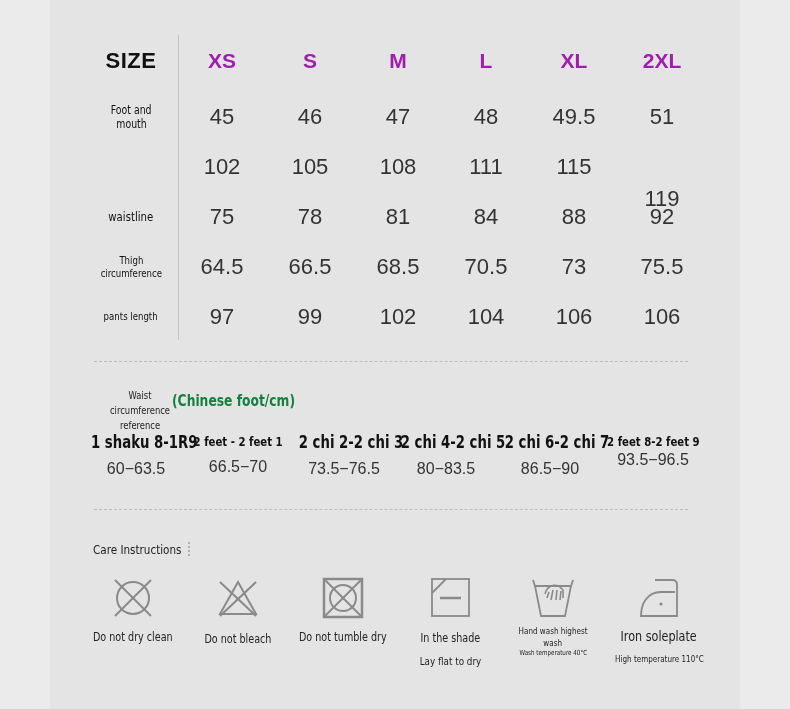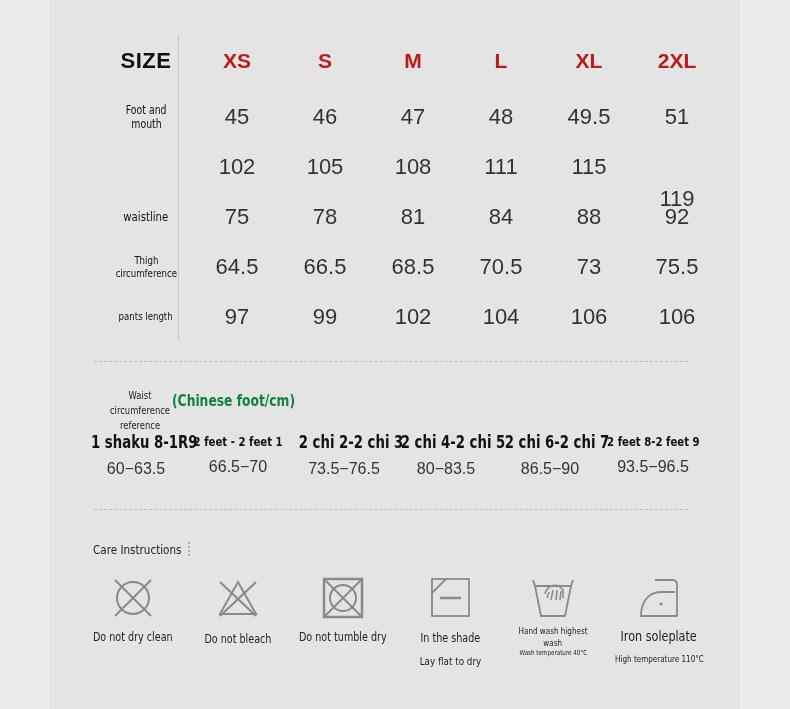--- a/index.html
+++ b/index.html
@@ -2,25 +2,25 @@
 <html><head>
 <meta charset="utf-8">
 <style>
   * { box-sizing: border-box; margin: 0; padding: 0; }
   html, body { width: 790px; height: 709px; background: #ebebeb; overflow: hidden; }
   body { position: relative; font-family: "Liberation Sans", sans-serif; color: #222; }
   .panel { position: absolute; left: 50px; top: 0; width: 690px; height: 709px; background: #e4e4e4; }
 
   
   .vline { position: absolute; left: 178px; top: 35px; width: 1px; height: 305px; background: #c6c6c6; }
-  .row { position: absolute; left: 15px; width: 760px; height: 50px; }
+  .row { position: absolute; left: 0; width: 760px; height: 50px; }
   .row .label { position: absolute; left: 86px; width: 90px; text-align: center; top: 50%; transform: translateY(-50%); line-height: 1.2; }
   .row .cell { position: absolute; width: 80px; text-align: center; top: 50%; transform: translateY(-50%); font-size: 22px; color: #333; }
   .hdr .label { font-size: 22px; font-weight: bold; color: #111; letter-spacing: 0.5px; }
-  .hdr .cell { font-size: 21px; font-weight: bold; color: #b91c1c; }
+  .hdr .cell { font-size: 21px; font-weight: bold; color: #a21caf; }
   .lbl-small { font-size: 12px; color: #111; font-family: "DejaVu Sans", sans-serif; }
   .lbl-small span { display: inline-block; transform: scaleX(0.78); }
   .lbl-big { font-size: 22px; font-weight: bold; color: #111; font-family: "DejaVu Sans", sans-serif; }
   .lbl-big span { display: inline-block; transform: scaleX(0.85); }
 
   .dash { position: absolute; left: 94px; width: 594px; height: 0; border-top: 1px dashed #bdbdbd; }
 
   
   .wr-label { position: absolute; left: 88px; top: 388px; width: 104px; text-align: center; font-size: 10.5px; line-height: 1.45; font-family: "DejaVu Sans", sans-serif; color: #222; }
   .wr-label span { display: inline-block; transform: scaleX(0.8); }
@@ -144,21 +144,21 @@
   <div class="wr-col" style="left:386px;">
     <div class="ch"><span>2 chi 4-2 chi 5</span></div>
     <div class="cm">80−83.5</div>
   </div>
   <div class="wr-col" style="left:490px;">
     <div class="ch"><span>2 chi 6-2 chi 7</span></div>
     <div class="cm">86.5−90</div>
   </div>
   <div class="wr-col" style="left:593px;">
     <div class="ch small"><span>2 feet 8-2 feet 9</span></div>
-    <div class="cm" style="margin-top:9px;">93.5−96.5</div>
+    <div class="cm" style="margin-top:2px;">93.5−96.5</div>
   </div>
 </div>
 
 <div class="dash" style="top:509px;"></div>
 
 <div>
   <div class="care-title"><span>Care Instructions</span></div>
   <div class="care-mark"></div>
 
   <div class="care-item" style="left:68px;">

